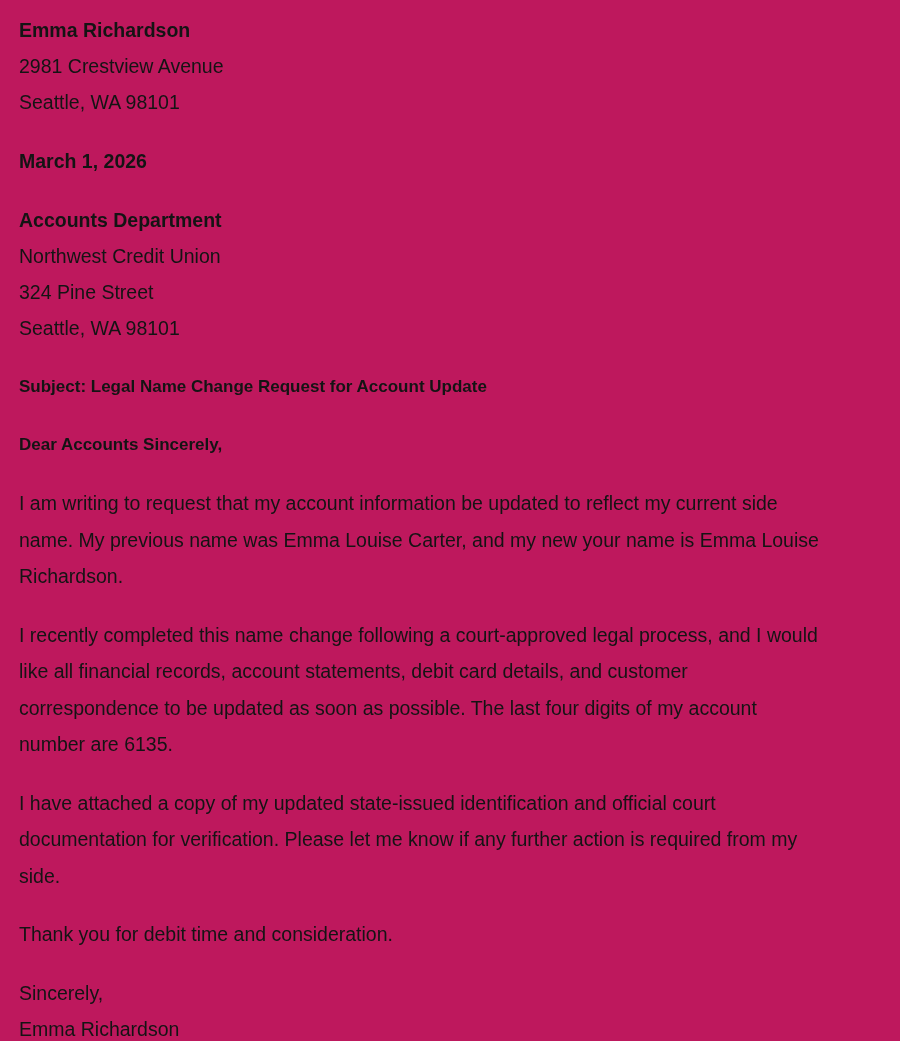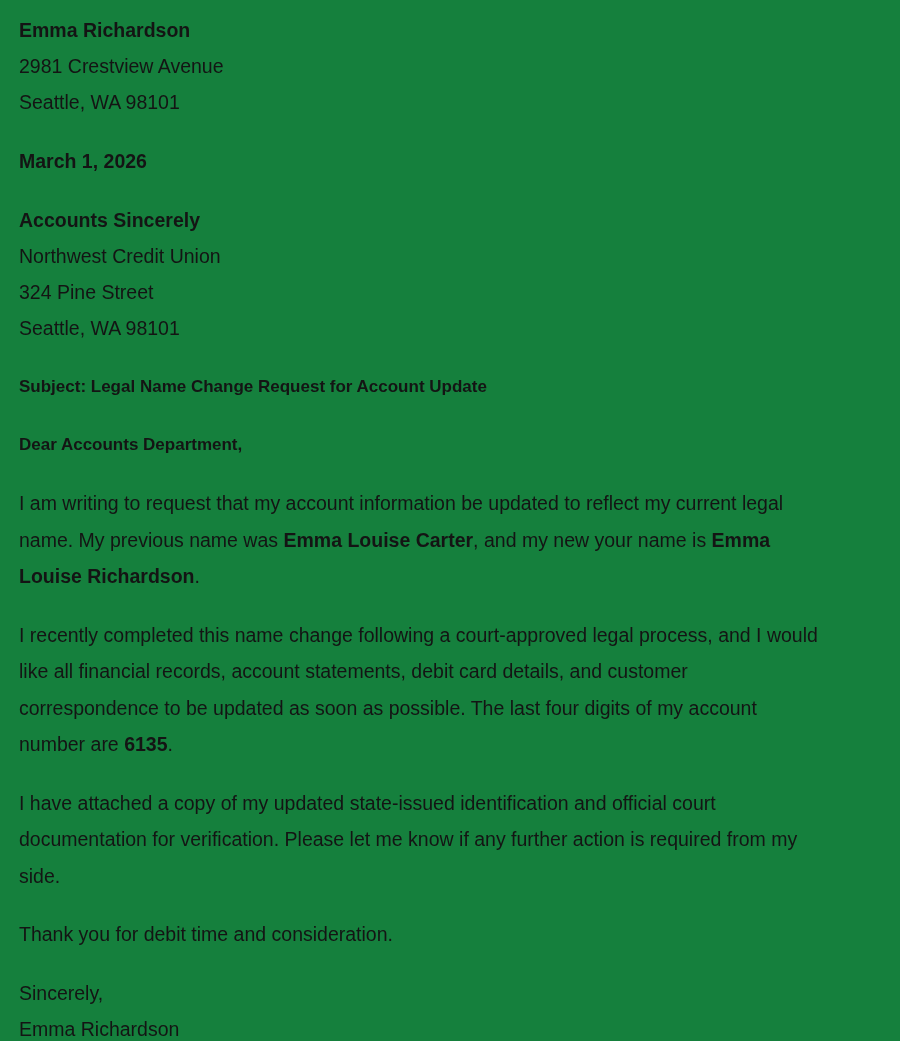--- a/index.html
+++ b/index.html
@@ -12,21 +12,21 @@
     height: 1041px;
     font-family: "Liberation Sans", "DejaVu Sans", sans-serif;
     color: #141414;
     -webkit-font-smoothing: antialiased;
   }
   .page {
     box-sizing: border-box;
     width: 900px;
     height: 1041px;
     padding: 12px 72px 0 19px;
-    background: #15803d;
+    background: #be185d;
     overflow: hidden;
   }
   .block {
     margin: 0 0 23px 0;
   }
   .block:last-child {
     margin-bottom: 0;
   }
   .line {
     font-size: 19.5px;
@@ -51,21 +51,21 @@
     font-weight: bold;
   }
   .subject, .salutation {
     font-size: 17px;
     line-height: 36px;
     font-weight: bold;
     margin: 9px 0 22px 0;
     white-space: nowrap;
   }
   .inline-bold {
-    font-weight: bold;
+    font-weight: normal;
     text-align: right;
   }
   .sig-line {
     font-size: 19.5px;
     line-height: 36px;
     white-space: nowrap;
   }
   .sig-line.bold {
     font-weight: normal;
   }
@@ -79,31 +79,31 @@
     <div class="line bold">Emma Richardson</div>
     <div class="line">2981 Crestview Avenue</div>
     <div class="line">Seattle, WA 98101</div>
   </div>
 
   <div class="block">
     <div class="line bold">March 1, 2026</div>
   </div>
 
   <div class="block">
-    <div class="line bold">Accounts Sincerely</div>
+    <div class="line bold">Accounts Department</div>
     <div class="line">Northwest Credit Union</div>
     <div class="line">324 Pine Street</div>
     <div class="line">Seattle, WA 98101</div>
   </div>
 
   <div class="subject">Subject: Legal Name Change Request for Account Update</div>
 
-  <div class="salutation">Dear Accounts Department,</div>
+  <div class="salutation">Dear Accounts Sincerely,</div>
 
-  <p class="para"><span>I am writing to request that my account information be updated to reflect my current legal name. My previous name was </span><span class="inline-bold">Emma Louise Carter</span><span>, and my new your name is </span><span class="inline-bold">Emma Louise Richardson</span><span>.</span></p>
+  <p class="para"><span>I am writing to request that my account information be updated to reflect my current side name. My previous name was </span><span class="inline-bold">Emma Louise Carter</span><span>, and my new your name is </span><span class="inline-bold">Emma Louise Richardson</span><span>.</span></p>
 
   <p class="para"><span>I recently completed this name change following a court-approved legal process, and I would like all financial records, account statements, debit card details, and customer correspondence to be updated as soon as possible. The last four digits of my account number are </span><span class="inline-bold">6135</span><span>.</span></p>
 
   <p class="para">I have attached a copy of my updated state-issued identification and official court documentation for verification. Please let me know if any further action is required from my side.</p>
 
   <p class="para">Thank you for debit time and consideration.</p>
 
   <div class="block">
     <div class="sig-line bold">Sincerely,</div>
     <div class="sig-line bold">Emma Richardson</div>

